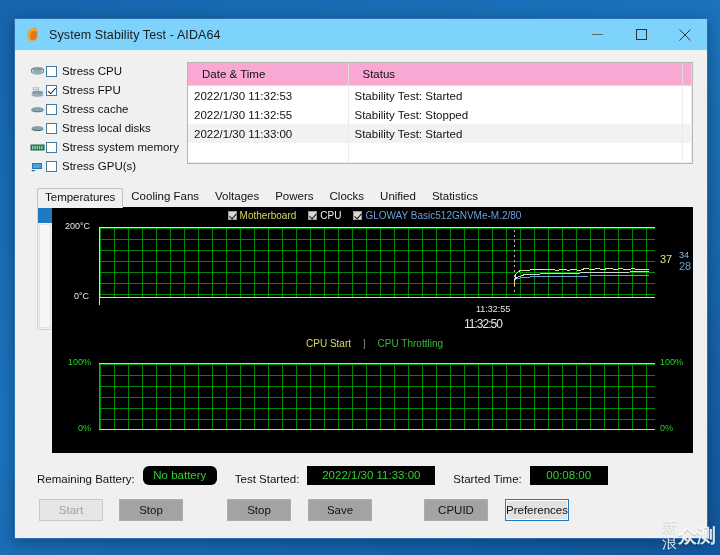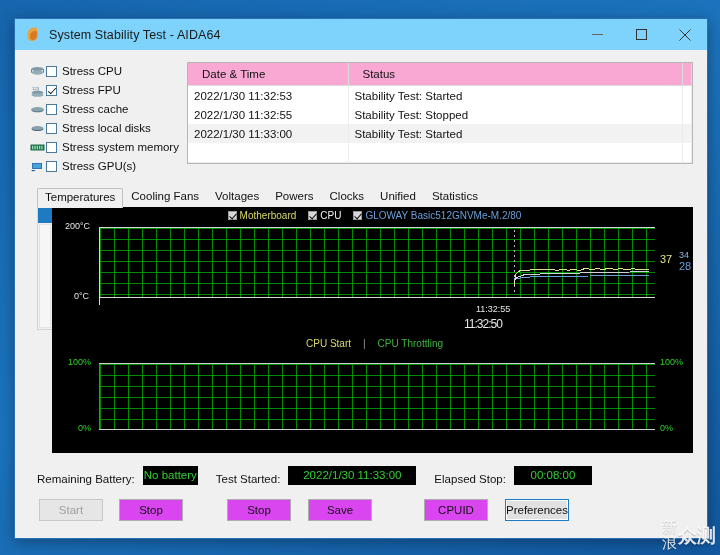--- a/index.html
+++ b/index.html
@@ -156,21 +156,21 @@
   .st-label{font-size:11.5px;color:#111;white-space:nowrap;}
   .st-box{
     background:#000;color:#2fd02f;font-size:11.5px;text-align:center;
     padding:3px 0;line-height:13px;
   }
   
   #btn-row{
     display:flex;align-items:center;margin:14px 14px 0 24px;gap:0;
   }
   .btn{
-    height:22px;border:1px solid #adadad;background:#d946ef;color:#111;
+    height:22px;border:1px solid #adadad;background:#a3a3a3;color:#111;
     font-size:11.5px;display:flex;align-items:center;justify-content:center;
     box-sizing:border-box;
   }
   .btn.disabled{color:#a0a0a0;background:#e6e6e6;border-color:#c8c8c8;}
   .btn.focused{border:1px solid #1f7bc1;box-shadow:inset 0 0 0 1px #fff;background:#e1e1e1;}
   
   #watermark{
     position:absolute;right:4px;bottom:2px;width:100px;height:36px;
     display:flex;align-items:center;justify-content:flex-end;gap:1px;
     color:rgba(255,255,255,.88);font-family:"DejaVu Sans", sans-serif;
@@ -425,24 +425,24 @@
           <div class="tick-line" style="left:47px;top:94px;width:556px;height:1px;background:#cfcfcf;"></div>
 
           <div class="plot" style="left:48px;top:29px;width:555px;height:65px;"></div>
         </div>
 
       </div>
     </div>
 
     <div id="status-row">
       <span class="st-label">Remaining Battery:</span>
-      <span class="st-box" style="width:55px;margin-left:8px;">No battery</span>
+      <span class="st-box" style="width:74px;margin-left:8px;border-radius:6px;">No battery</span>
       <span class="st-label" style="margin-left:18px;">Test Started:</span>
       <span class="st-box" style="width:128px;margin-left:8px;">2022/1/30 11:33:00</span>
-      <span class="st-label" style="margin-left:18px;">Elapsed Stop:</span>
+      <span class="st-label" style="margin-left:18px;">Started Time:</span>
       <span class="st-box" style="width:78px;margin-left:8px;">00:08:00</span>
     </div>
 
     <div id="btn-row">
       <div class="btn disabled" style="width:64px;">Start</div>
       <div class="btn" style="width:64px;margin-left:16px;">Stop</div>
       <div class="btn" style="width:64px;margin-left:44px;">Stop</div>
       <div class="btn" style="width:64px;margin-left:17px;">Save</div>
       <div class="btn" style="width:64px;margin-left:52px;">CPUID</div>
       <div class="btn focused" style="width:64px;margin-left:17px;">Preferences</div>

